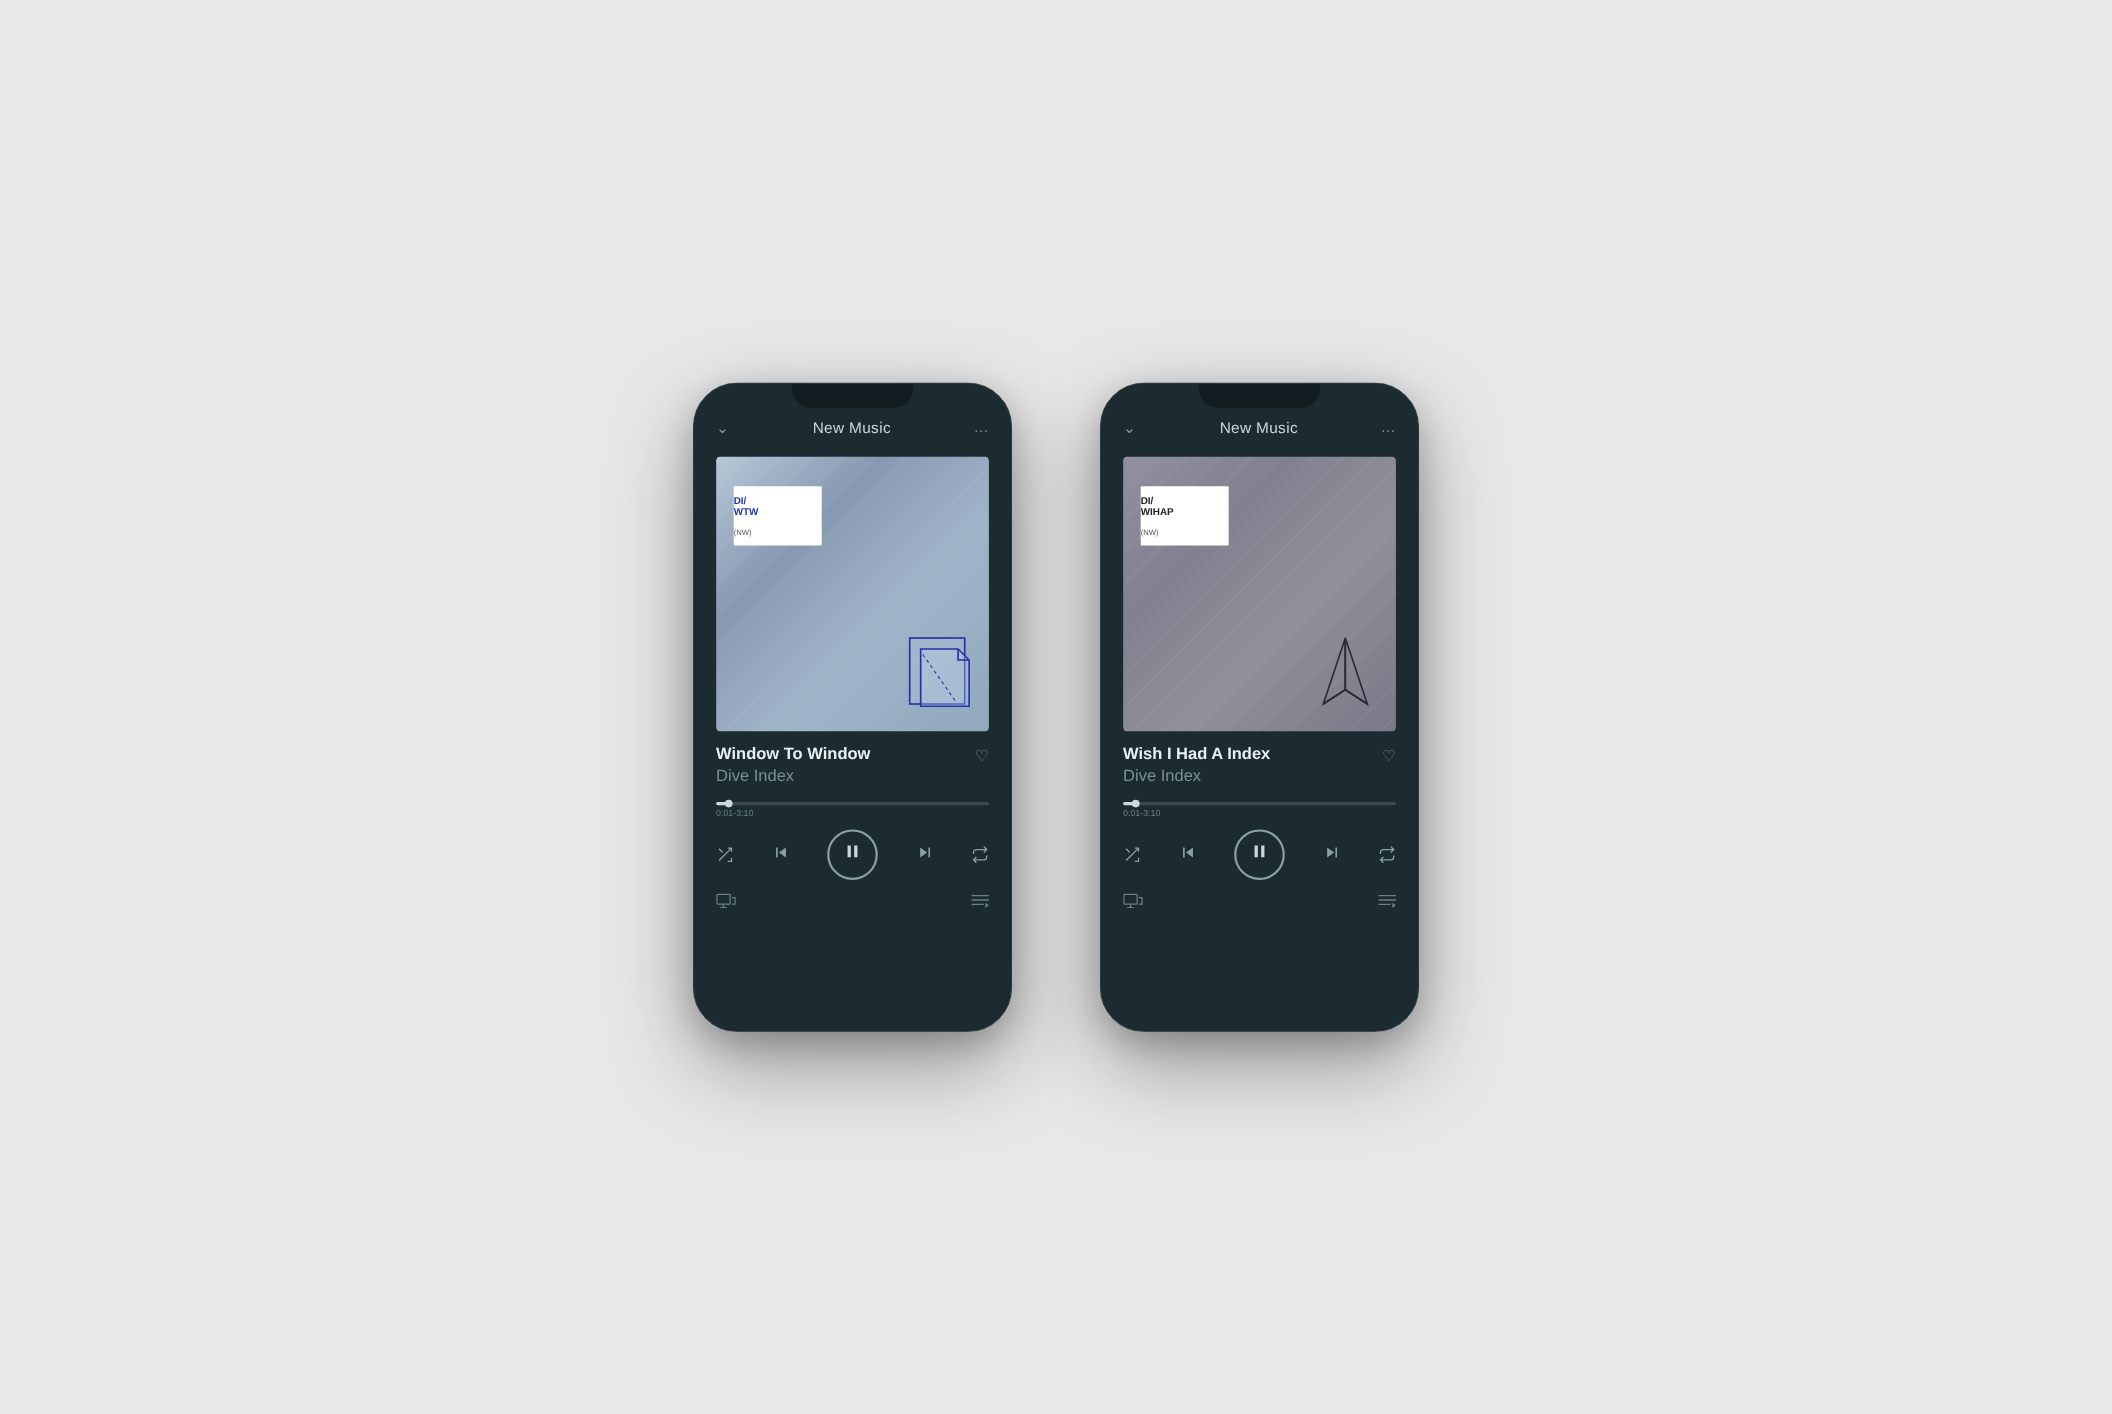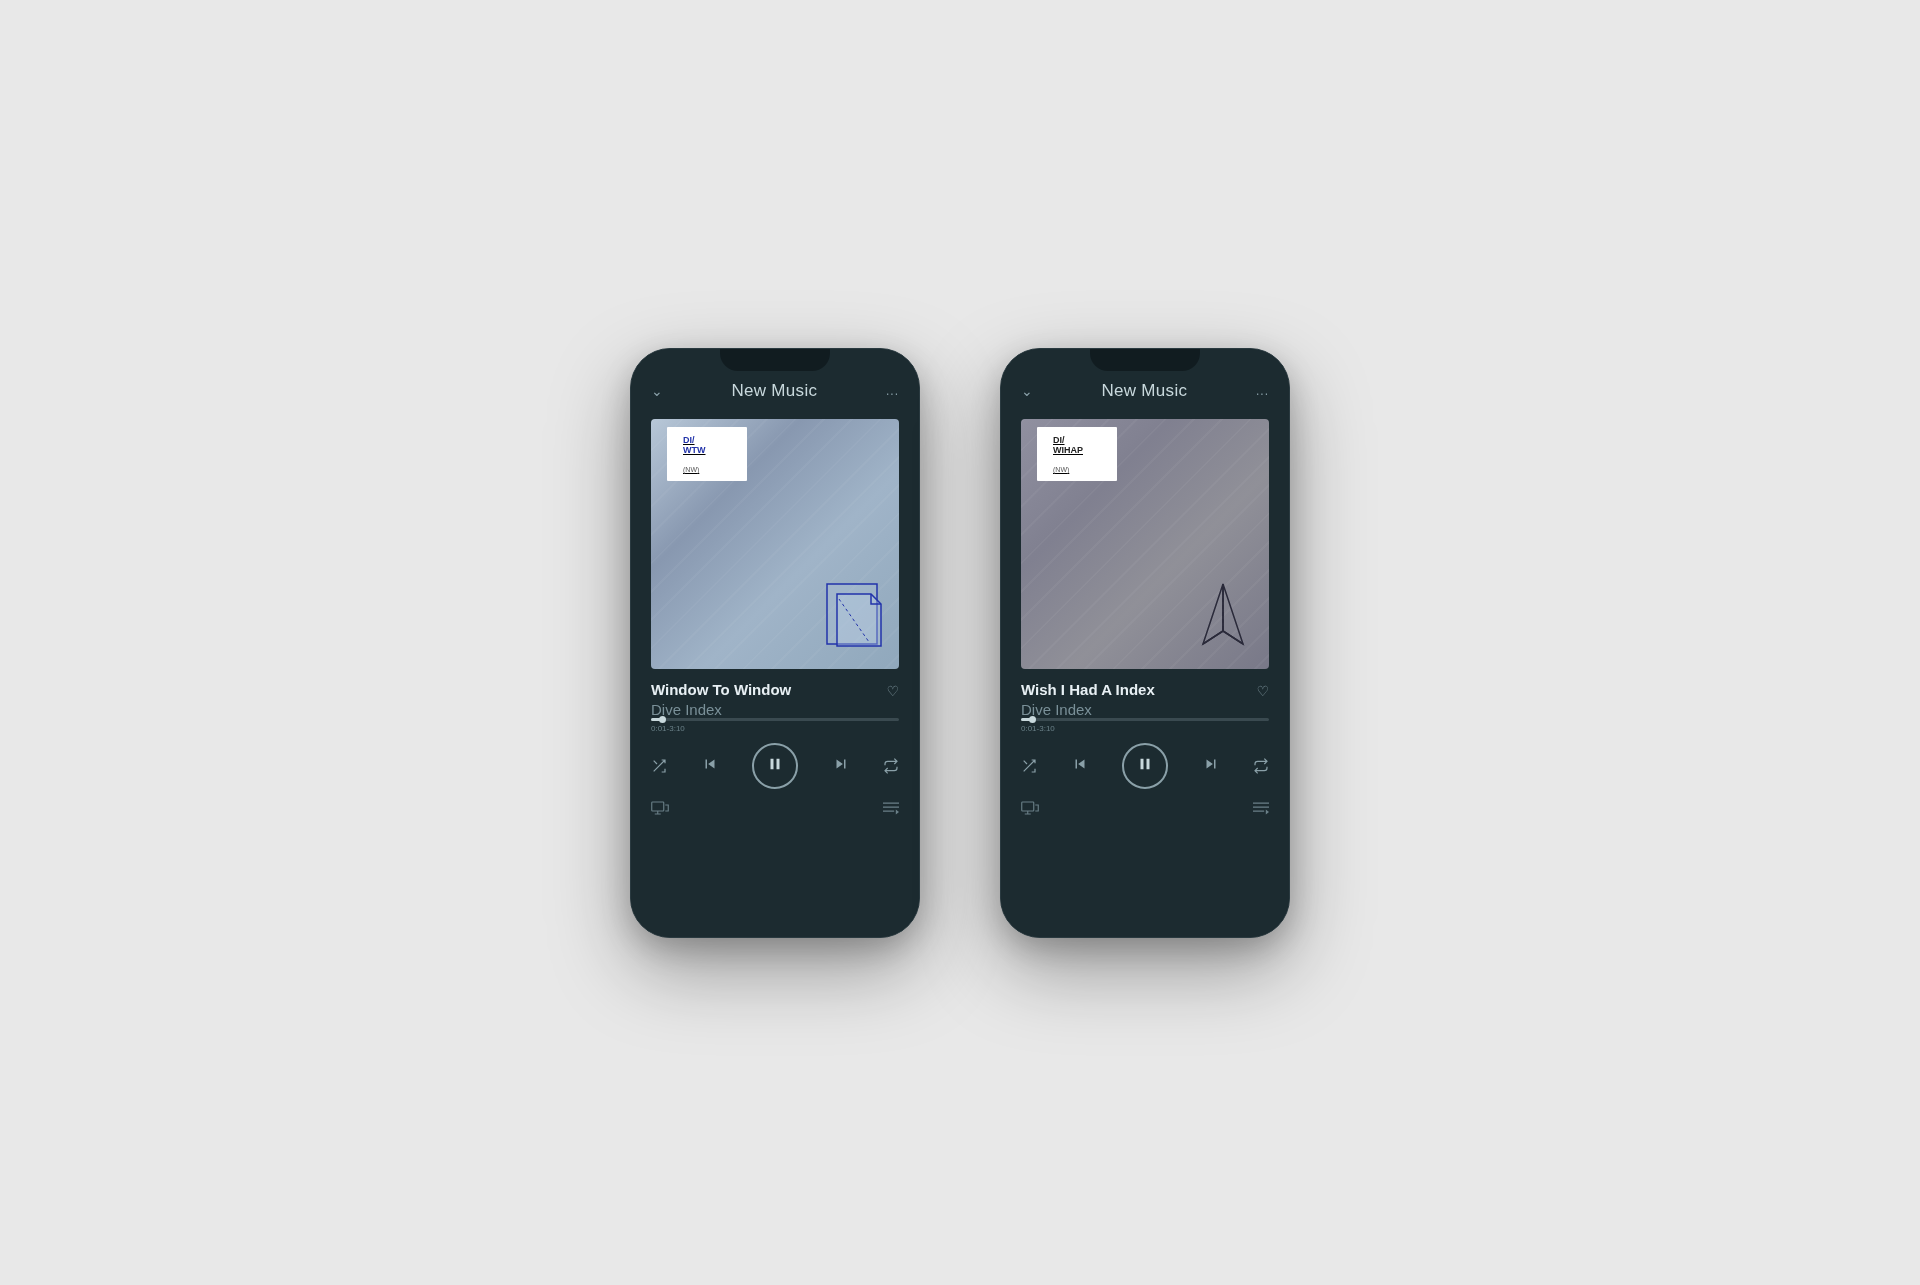--- a/index.html
+++ b/index.html
@@ -51,21 +51,21 @@
     
     .top-bar {
       display: flex;
       align-items: center;
       justify-content: space-between;
       padding: 32px 20px 10px;
       color: #a0b4b8;
     }
 
     .top-bar-title {
-      font-size: 17px;
+      font-size: 14px;
       color: #c8d8dc;
       letter-spacing: 0.3px;
       font-weight: 500;
     }
 
     .top-bar-icon {
       font-size: 14px;
       color: #8aa0a8;
       cursor: pointer;
     }
@@ -119,27 +119,26 @@
         transparent,
         transparent 18px,
         rgba(255,255,255,0.04) 18px,
         rgba(255,255,255,0.04) 20px
       );
     }
 
     
     .album-label {
       position: absolute;
-      top: 8px;
+      top: 27px;
       left: 16px;
       background: white;
-      padding: 8px 10px 8px 16px;
+      padding: 8px 10px 8px 0;
       border-radius: 1px;
       min-width: 80px;
-      text-decoration: underline;
     }
 
     .album-label-top {
       font-size: 9px;
       font-weight: 700;
       color: #1a1a2e;
       line-height: 1.2;
       margin-bottom: 10px;
     }
 
@@ -152,21 +151,21 @@
       color: #555;
       font-weight: 400;
     }
 
     
     .song-info {
       padding: 0 20px;
       display: flex;
       align-items: flex-start;
       justify-content: space-between;
-      margin-bottom: 0;
+      margin-bottom: 15px;
     }
 
     .song-title {
       font-size: 15px;
       font-weight: 700;
       color: #e8f0f4;
       line-height: 1.2;
     }
 
     .song-artist {

